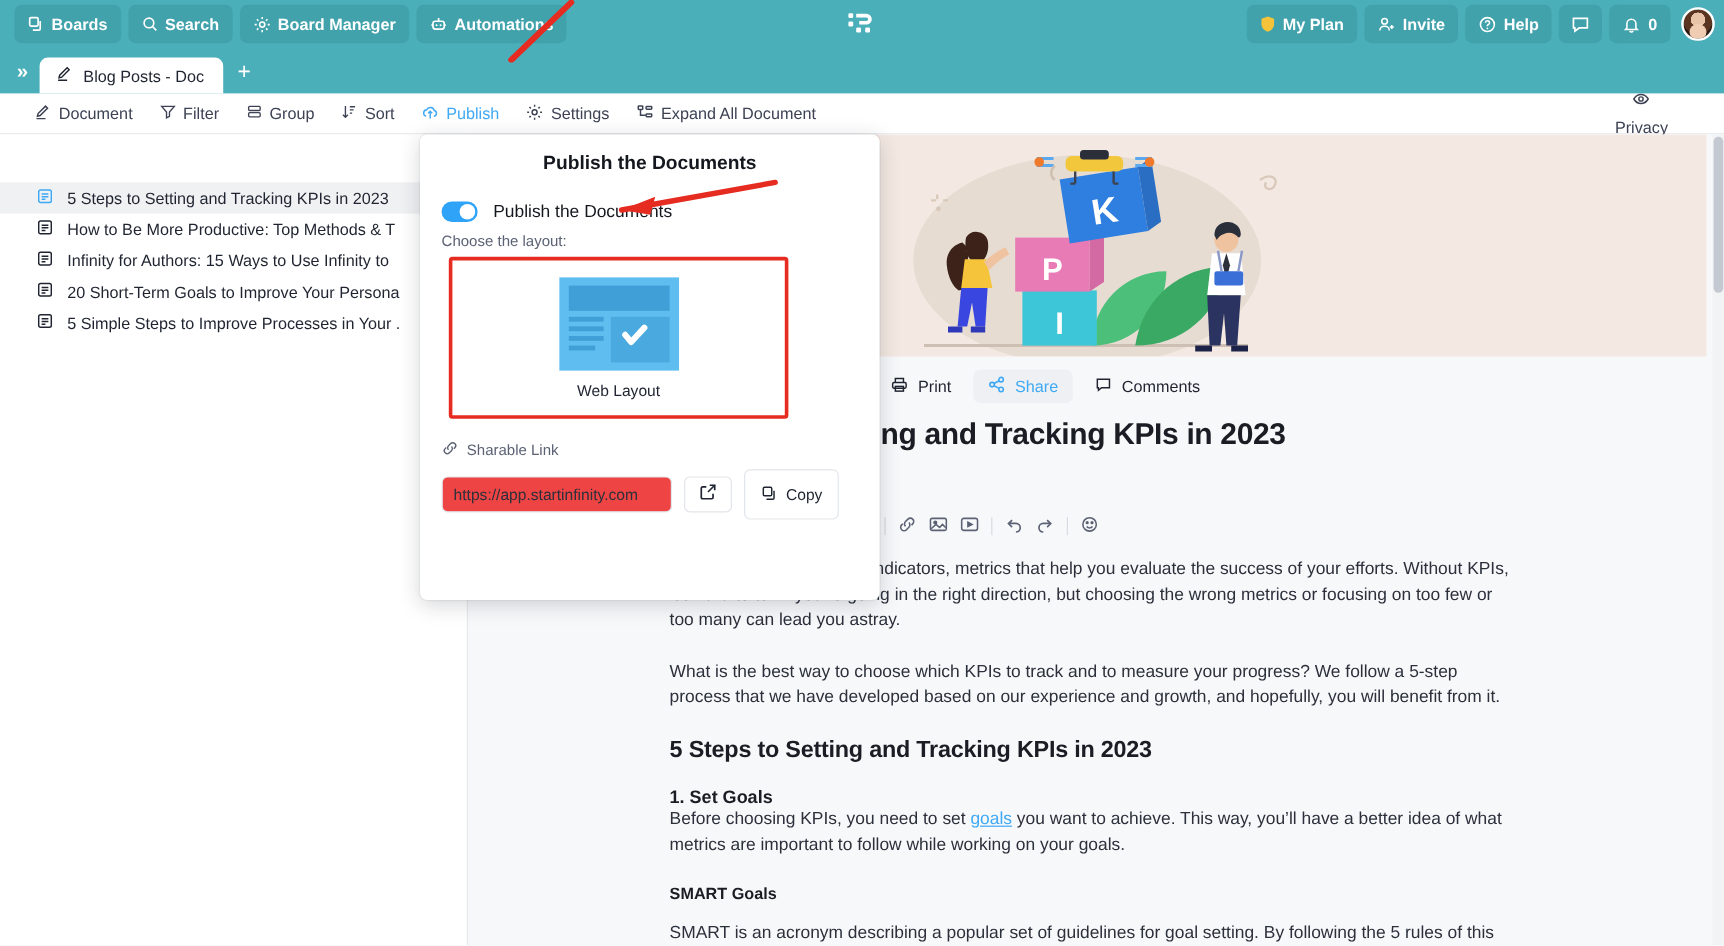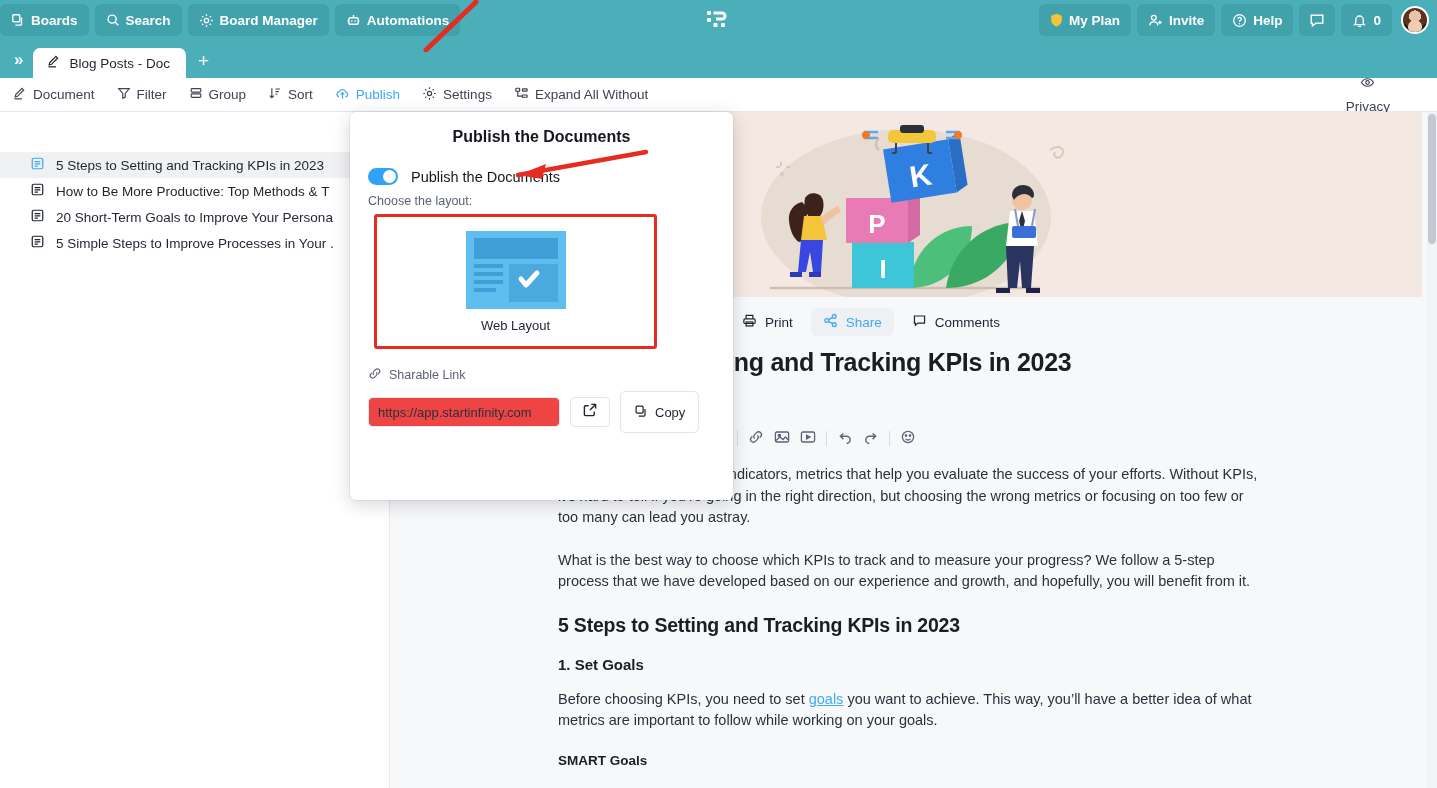--- a/index.html
+++ b/index.html
@@ -10,21 +10,21 @@
     background: #f7f8fa;
   }
   body { position: relative; }
 
   
   .topbar {
     position: absolute; top: 0; left: 0; width: 1437px; height: 40px;
     background: #4aafb9;
     display: flex; align-items: center;
   }
-  .topbar-left { display: flex; align-items: center; gap: 6px; padding-left: 0; }
+  .topbar-left { display: flex; align-items: center; gap: 6px; padding-left: 12px; }
   .topbar-right { display: flex; align-items: center; gap: 6px; position: absolute; right: 8px; top: 4px; }
   .tb-btn {
     display: flex; align-items: center; gap: 6px;
     height: 32px; padding: 0 11px;
     background: #41a2ac; border-radius: 6px;
     color: #ffffff; font-size: 13.5px; font-weight: bold;
     white-space: nowrap; cursor: pointer;
   }
   .tb-btn.icononly { padding: 0 10px; }
   .tb-ico { display: inline-flex; align-items: center; justify-content: center; }
@@ -53,21 +53,21 @@
     height: 30px; padding: 0 16px 0 13px;
     background: #ffffff; border-radius: 7px 7px 0 0;
     font-size: 13.5px; color: #1f2430; cursor: pointer;
   }
   .plustab { color: #ffffff; font-size: 19px; padding: 0 12px 6px; cursor: pointer; }
 
   
   .menubar {
     position: absolute; top: 78px; left: 0; width: 1437px; height: 34px;
     background: #ffffff; border-bottom: 1px solid #e6e8ec;
-    display: flex; align-items: center; padding-left: 12px; gap: 22px;
+    display: flex; align-items: center; padding-left: 28px; gap: 22px;
   }
   .menu-item {
     display: flex; align-items: center; gap: 6px;
     font-size: 13.5px; color: #3d4354; cursor: pointer; white-space: nowrap;
   }
   .menu-item.active { color: #3fa9f5; }
   .menu-right { position: absolute; right: 47px; flex-direction: column; }
 
   
   .sidebar {
@@ -116,21 +116,21 @@
   }
   .fmt-sep { width: 1px; height: 15px; background: #d8dbe2; }
   .doc-body { position: absolute; top: 352px; left: 168px; width: 700px; }
   .doc-body p {
     font-size: 14.5px; line-height: 21.5px; color: #2b303b; margin-bottom: 21px;
   }
   .doc-body h2 {
     font-size: 19.5px; font-weight: bold; color: #1a1d23; margin-bottom: 19px; letter-spacing: -0.2px;
   }
   .doc-body h3 {
-    font-size: 15px; font-weight: bold; color: #1a1d23; margin-bottom: 16px;
+    font-size: 15px; font-weight: bold; color: #1a1d23; 
   }
   .doc-body h4 {
     font-size: 13.5px; font-weight: bold; color: #1a1d23; margin-bottom: 16px;
   }
   .doc-body a { color: #3fa9f5; }
 
   
   .vscroll {
     position: absolute; right: 0; top: 112px; width: 10px; height: 676px; background: #f2f3f5;
   }
@@ -363,21 +363,21 @@
   </div>
   <div class="menu-item">
     <span>
       <svg width="15" height="15" viewBox="0 0 16 16" fill="none" stroke="#3d4354" stroke-width="1.3">
         <rect x="2" y="2.4" width="4" height="3.2" rx=".6"></rect>
           <rect x="9" y="3" width="5" height="2.4" rx=".6"></rect>
         <rect x="9" y="9.6" width="5" height="2.4" rx=".6"></rect>
           <path d="M4 5.6v5.2h4.6M4 5.6v-.2"></path>
       </svg>
     </span>
-    <span>Expand All Without</span>
+    <span>Expand All Document</span>
   </div>
   <div class="menu-item menu-right">
     <span>
       <svg width="15" height="15" viewBox="0 0 16 16" fill="none" stroke="#3d4354" stroke-width="1.3">
         <path d="M1.6 8S4 4 8 4s6.4 4 6.4 4-2.4 4-6.4 4S1.6 8 1.6 8z"></path>
           <circle cx="8" cy="8" r="1.9"></circle>
       </svg>
     </span>
     <span>Privacy</span>
   </div>
@@ -394,20 +394,29 @@
     <span>5 Steps to Setting and Tracking KPIs in 2023</span>
   </div>
   <div class="side-item">
     <span class="doc-ico">
       <svg width="15" height="15" viewBox="0 0 16 16" fill="none" stroke="#1f2430" stroke-width="1.3">
         <rect x="2.4" y="2.4" width="11.2" height="11.2" rx="1.6"></rect>
           <path d="M5 6h6M5 8.4h6M5 10.8h3.4"></path>
       </svg>
     </span>
     <span>How to Be More Productive: Top Methods &amp; T</span>
+  </div>
+  <div class="side-item">
+    <span class="doc-ico">
+      <svg width="15" height="15" viewBox="0 0 16 16" fill="none" stroke="#1f2430" stroke-width="1.3">
+        <rect x="2.4" y="2.4" width="11.2" height="11.2" rx="1.6"></rect>
+          <path d="M5 6h6M5 8.4h6M5 10.8h3.4"></path>
+      </svg>
+    </span>
+    <span>Infinity for Authors: 15 Ways to Use Infinity to</span>
   </div>
   <div class="side-item">
     <span class="doc-ico">
       <svg width="15" height="15" viewBox="0 0 16 16" fill="none" stroke="#1f2430" stroke-width="1.3">
         <rect x="2.4" y="2.4" width="11.2" height="11.2" rx="1.6"></rect>
           <path d="M5 6h6M5 8.4h6M5 10.8h3.4"></path>
       </svg>
     </span>
     <span>20 Short-Term Goals to Improve Your Persona</span>
   </div>

